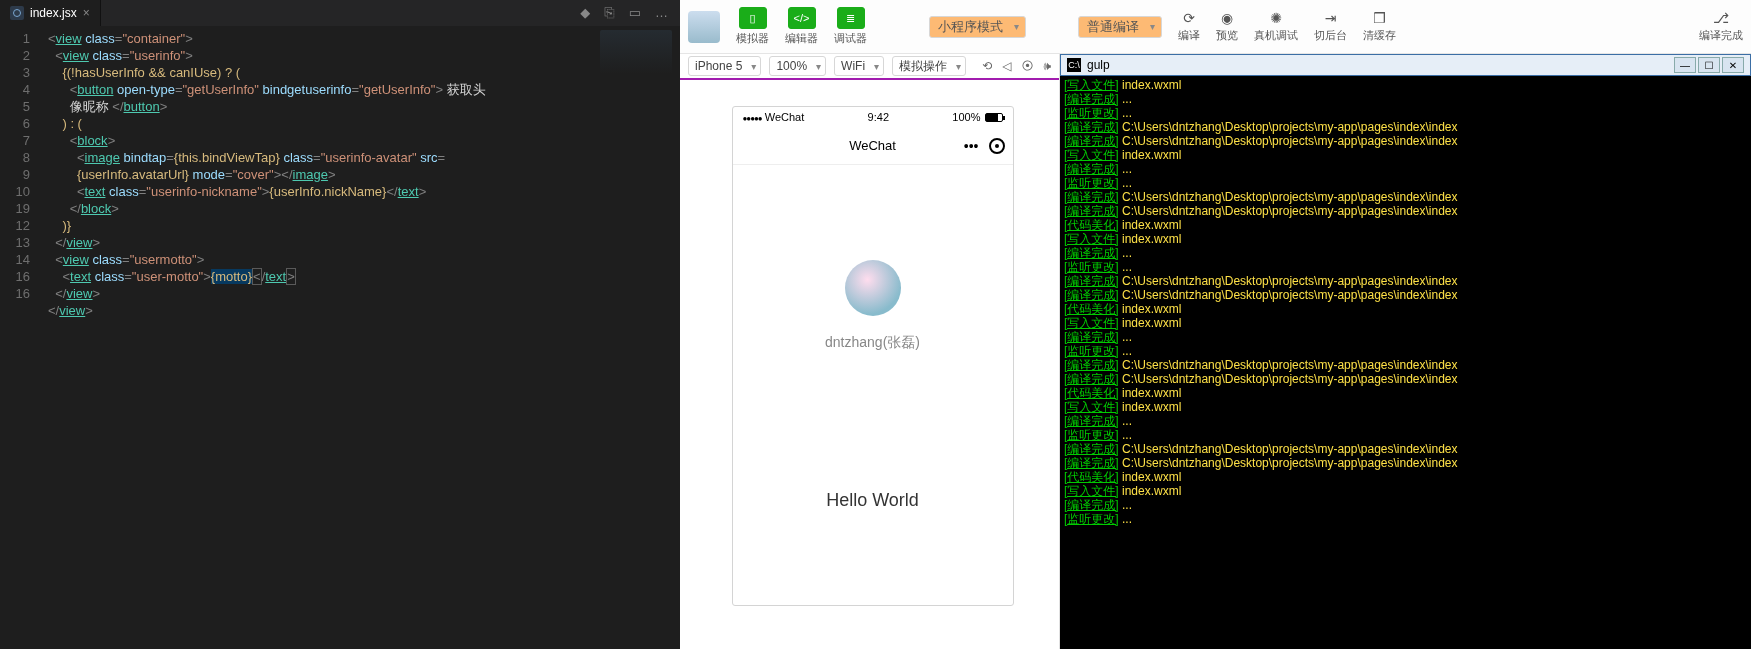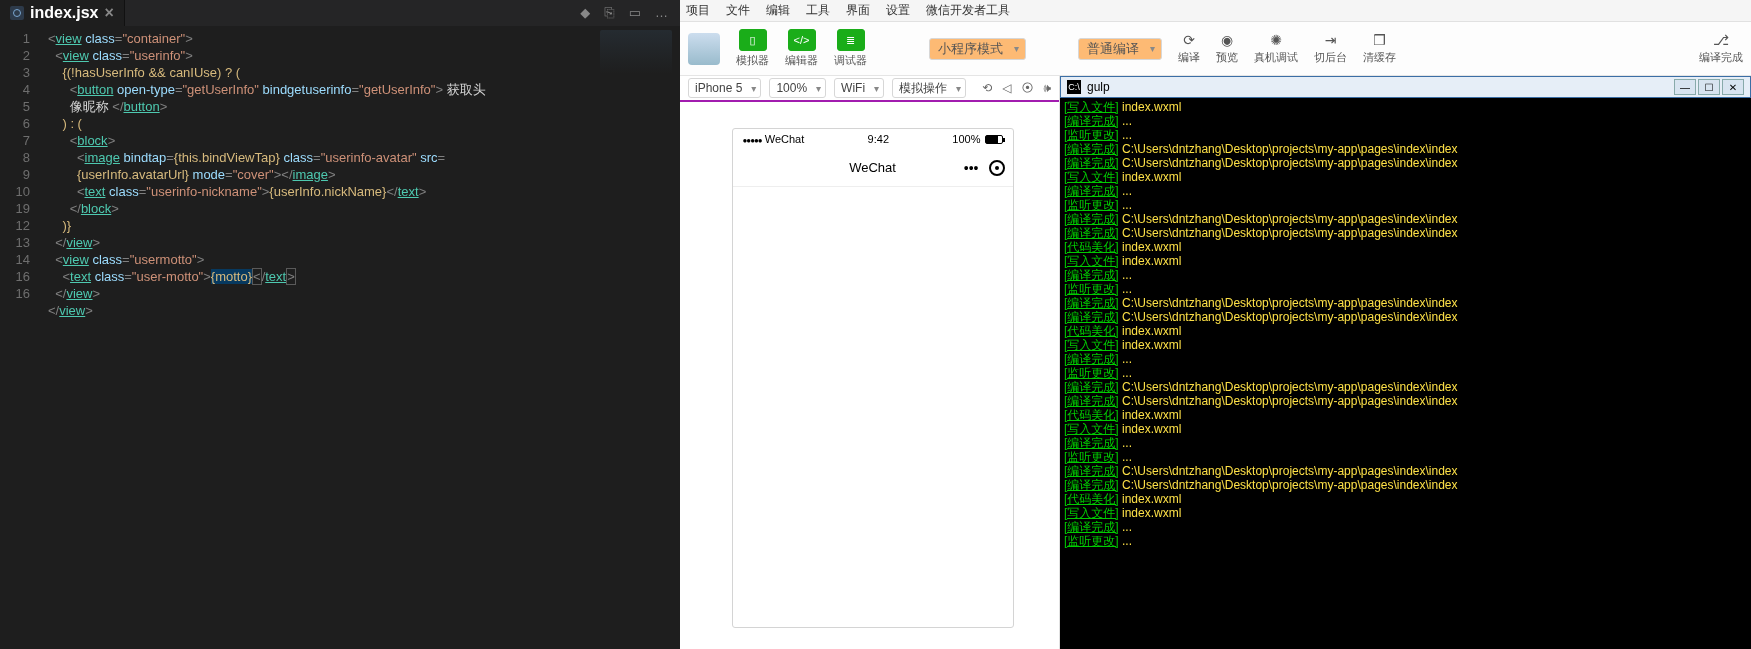--- a/index.html
+++ b/index.html
@@ -1,21 +1,21 @@
 <!DOCTYPE html>
 <html><head>
 <meta charset="utf-8">
 <style>
 * { margin:0; padding:0; box-sizing:border-box; font-family:"Segoe UI","Microsoft YaHei",Arial,sans-serif; }
 body { display:flex; width:1751px; height:649px; overflow:hidden; }
 
 
 .vsc { width:680px; height:100%; background:#1e1e1e; color:#ccc; display:flex; flex-direction:column; font-size:13px; }
 .vsc-tabs { height:26px; background:#252526; display:flex; align-items:center; }
-.vsc-tab { height:100%; background:#1e1e1e; padding:0 10px; display:flex; align-items:center; gap:6px; font-size:16px; color:#fff; border-right:1px solid #111;font-weight:bold; }
+.vsc-tab { height:100%; background:#1e1e1e; padding:0 10px; display:flex; align-items:center; gap:6px; font-size:12px; color:#fff; border-right:1px solid #111; }
 .vsc-tab .jsx-ico { width:14px; height:14px; background:#2d3a4a; border-radius:2px; display:flex; align-items:center; justify-content:center; }
 .vsc-tab .jsx-ico::after { content:""; width:6px; height:6px; border:1px solid #7aa6d0; border-radius:50%; }
 .vsc-tab .close { color:#888; }
 .vsc-tabs-right { margin-left:auto; display:flex; gap:14px; padding-right:12px; color:#888; }
 .vsc-tabs-right span { cursor:pointer; }
 .vsc-body { flex:1; display:flex; position:relative; font-family:Consolas,"Courier New",monospace; font-size:13px; line-height:17px; }
 .gutter { width:48px; text-align:right; color:#6e6e6e; padding:4px 18px 0 0; user-select:none; }
 .gutter div { height:17px; }
 .code { flex:1; padding-top:4px; white-space:pre; color:#d4d4d4; }
 .code div { height:17px; }
@@ -112,29 +112,20 @@
         <div>16</div>
       </div>
     <div class="code" id="code"><div><span class="pun">&lt;</span><span class="tag">view</span> <span class="attr">class</span><span class="pun">=</span><span class="str">"container"</span><span class="pun">&gt;</span></div><div>  <span class="pun">&lt;</span><span class="tag">view</span> <span class="attr">class</span><span class="pun">=</span><span class="str">"userinfo"</span><span class="pun">&gt;</span></div><div>    <span class="js">{(!hasUserInfo &amp;&amp; canIUse) ? (</span></div><div>      <span class="pun">&lt;</span><span class="tag">button</span> <span class="attr">open-type</span><span class="pun">=</span><span class="str">"getUserInfo"</span> <span class="attr">bindgetuserinfo</span><span class="pun">=</span><span class="str">"getUserInfo"</span><span class="pun">&gt;</span> 获取头</div><div>      像昵称 <span class="pun">&lt;/</span><span class="tag">button</span><span class="pun">&gt;</span></div><div>    <span class="js">) : (</span></div><div>      <span class="pun">&lt;</span><span class="tag">block</span><span class="pun">&gt;</span></div><div>        <span class="pun">&lt;</span><span class="tag">image</span> <span class="attr">bindtap</span><span class="pun">=</span><span class="js">{this.bindViewTap}</span> <span class="attr">class</span><span class="pun">=</span><span class="str">"userinfo-avatar"</span> <span class="attr">src</span><span class="pun">=</span></div><div>        <span class="js">{userInfo.avatarUrl}</span> <span class="attr">mode</span><span class="pun">=</span><span class="str">"cover"</span><span class="pun">&gt;</span><span class="pun">&lt;/</span><span class="tag">image</span><span class="pun">&gt;</span></div><div>        <span class="pun">&lt;</span><span class="tag">text</span> <span class="attr">class</span><span class="pun">=</span><span class="str">"userinfo-nickname"</span><span class="pun">&gt;</span><span class="js">{userInfo.nickName}</span><span class="pun">&lt;/</span><span class="tag">text</span><span class="pun">&gt;</span></div><div>      <span class="pun">&lt;/</span><span class="tag">block</span><span class="pun">&gt;</span></div><div>    <span class="js">)}</span></div><div>  <span class="pun">&lt;/</span><span class="tag">view</span><span class="pun">&gt;</span></div><div>  <span class="pun">&lt;</span><span class="tag">view</span> <span class="attr">class</span><span class="pun">=</span><span class="str">"usermotto"</span><span class="pun">&gt;</span></div><div>    <span class="pun">&lt;</span><span class="tag">text</span> <span class="attr">class</span><span class="pun">=</span><span class="str">"user-motto"</span><span class="pun">&gt;</span><span class="hl"><span class="js">{motto}</span></span><span class="sel"><span class="pun">&lt;</span></span><span class="pun">/</span><span class="tag">text</span><span class="sel"><span class="pun">&gt;</span></span></div><div>  <span class="pun">&lt;/</span><span class="tag">view</span><span class="pun">&gt;</span></div><div><span class="pun">&lt;/</span><span class="tag">view</span><span class="pun">&gt;</span></div><div></div></div>
     <div class="minimap">
         <div class="smear"></div>
       </div>
   </div>
 </div>
 
 <div class="wx">
-  <div class="wx-menu" id="wxmenu">
-      <span>项目</span>
-      <span>文件</span>
-      <span>编辑</span>
-      <span>工具</span>
-      <span>界面</span>
-      <span>设置</span>
-      <span>微信开发者工具</span>
-    </div>
 
   <div class="wx-toolbar">
     <div class="tb-btn avatar">
         <div class="ico"></div>
       </div>
     <div class="tb-btn green">
         <div class="ico">▯</div>
         <span>模拟器</span>
       </div>
     <div class="tb-btn green">
@@ -214,20 +205,25 @@
                 </span>
               </span>
           </div>
           <div class="ph-nav">
             <span>WeChat</span>
             <div class="r">
               <span>•••</span>
               <span class="ring"></span>
             </div>
           </div>
+          <div class="ph-body">
+            <div class="ava"></div>
+            <div class="nick">dntzhang(张磊)</div>
+            <div class="motto">Hello World</div>
+          </div>
         </div>
       </div>
     </div>
 
     <div class="term">
       <div class="term-title">
         <span class="icon">C:\</span>
         <span>gulp</span>
         <div class="btns">
           <span>—</span>

